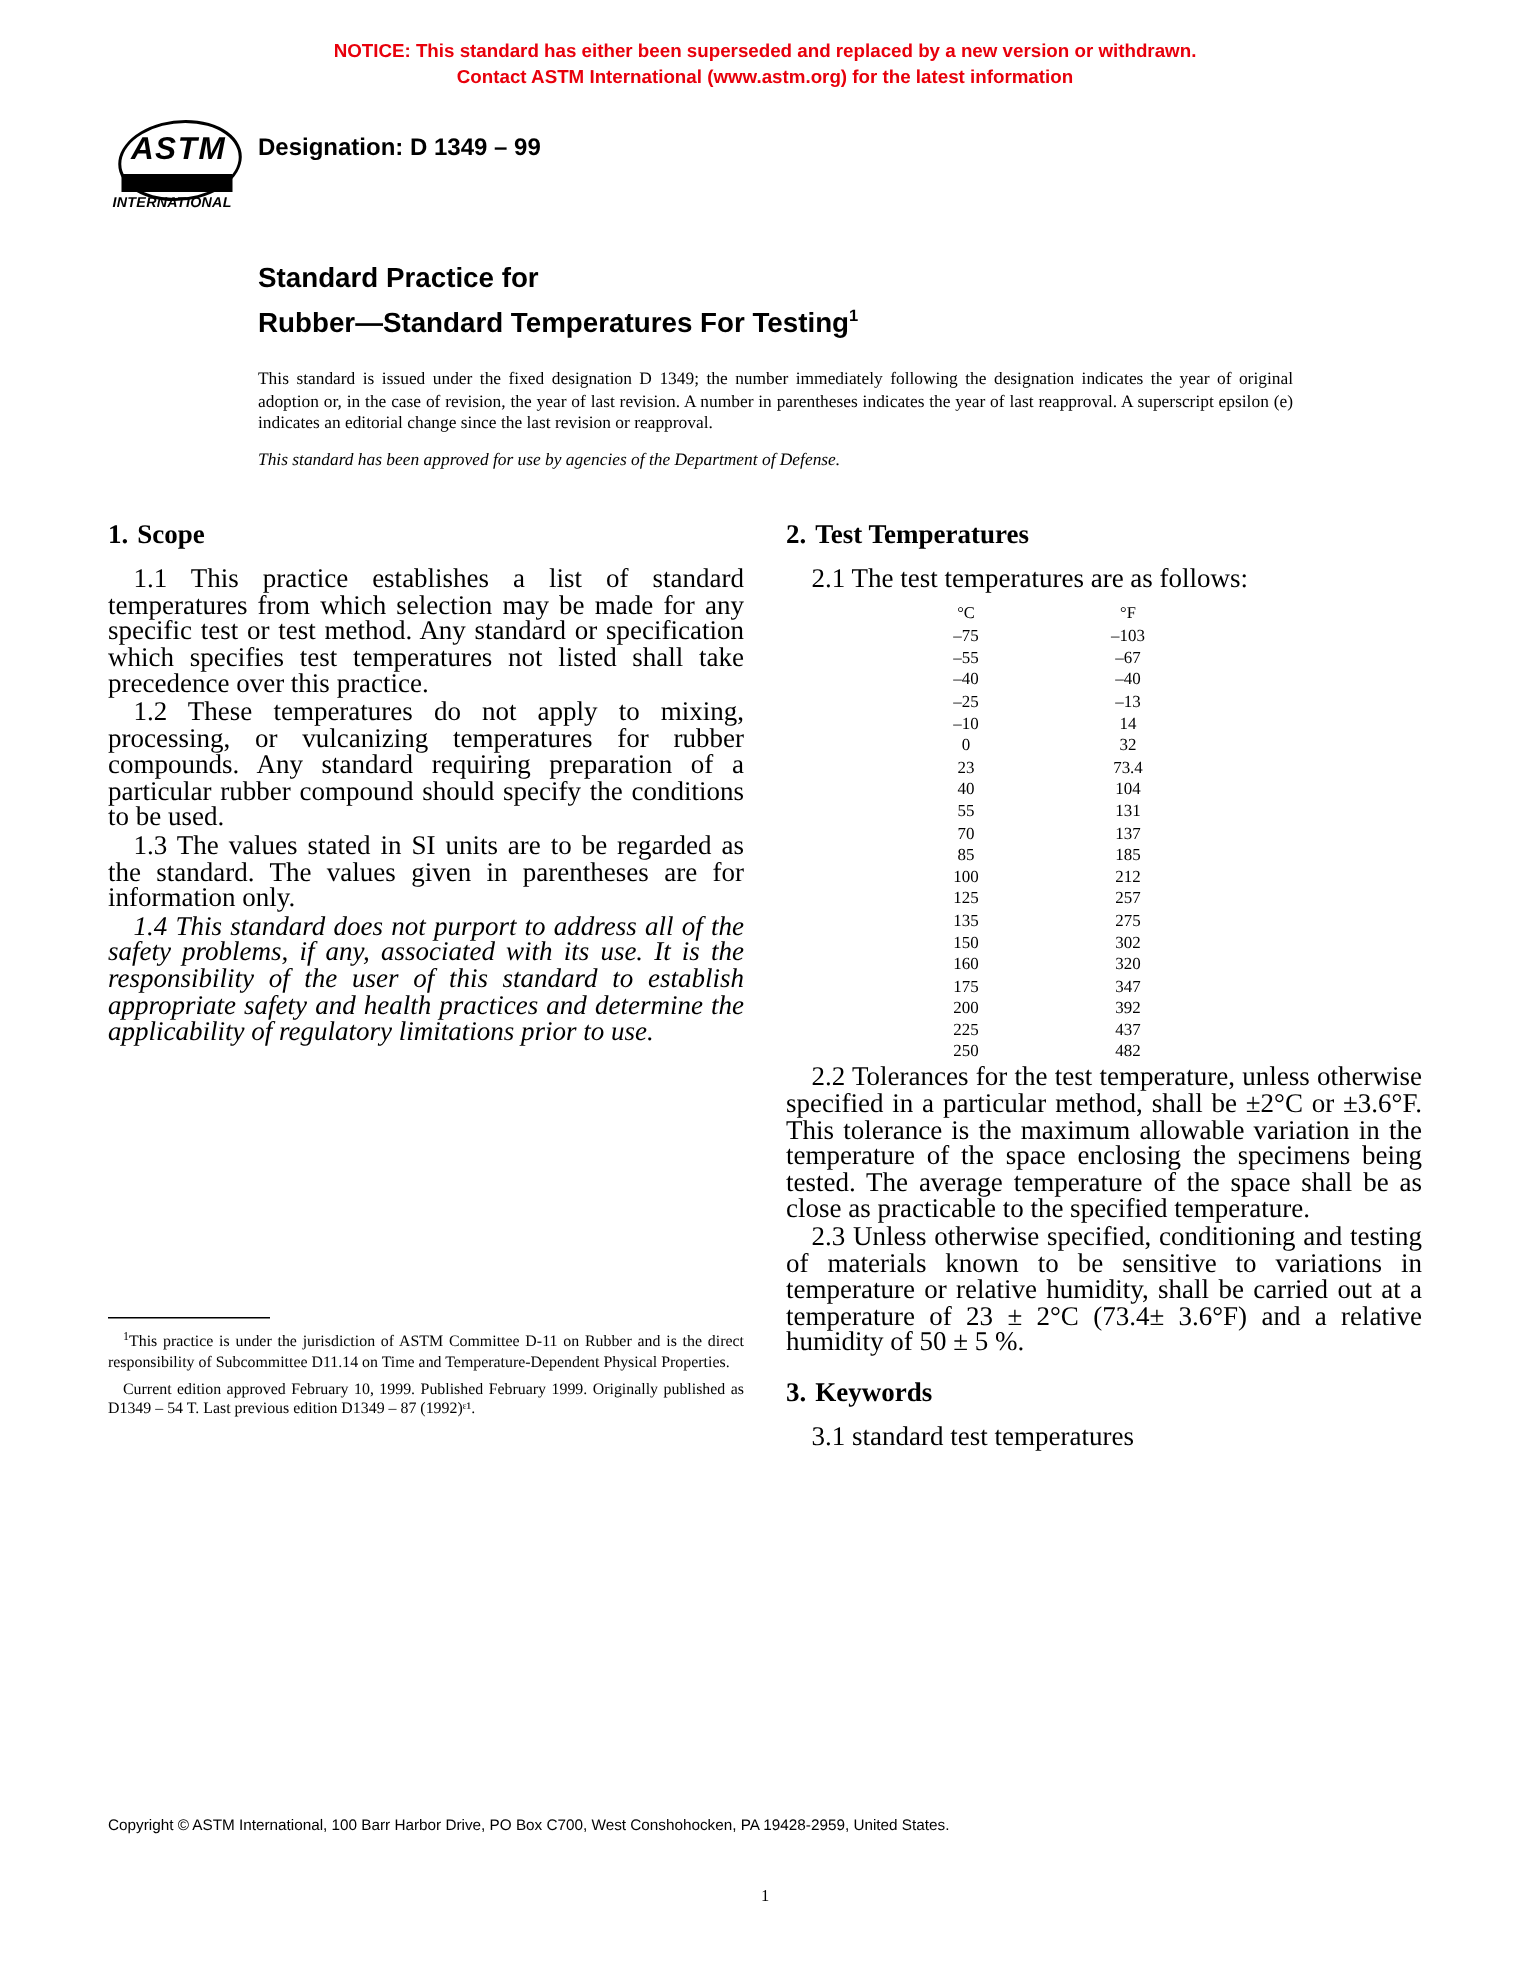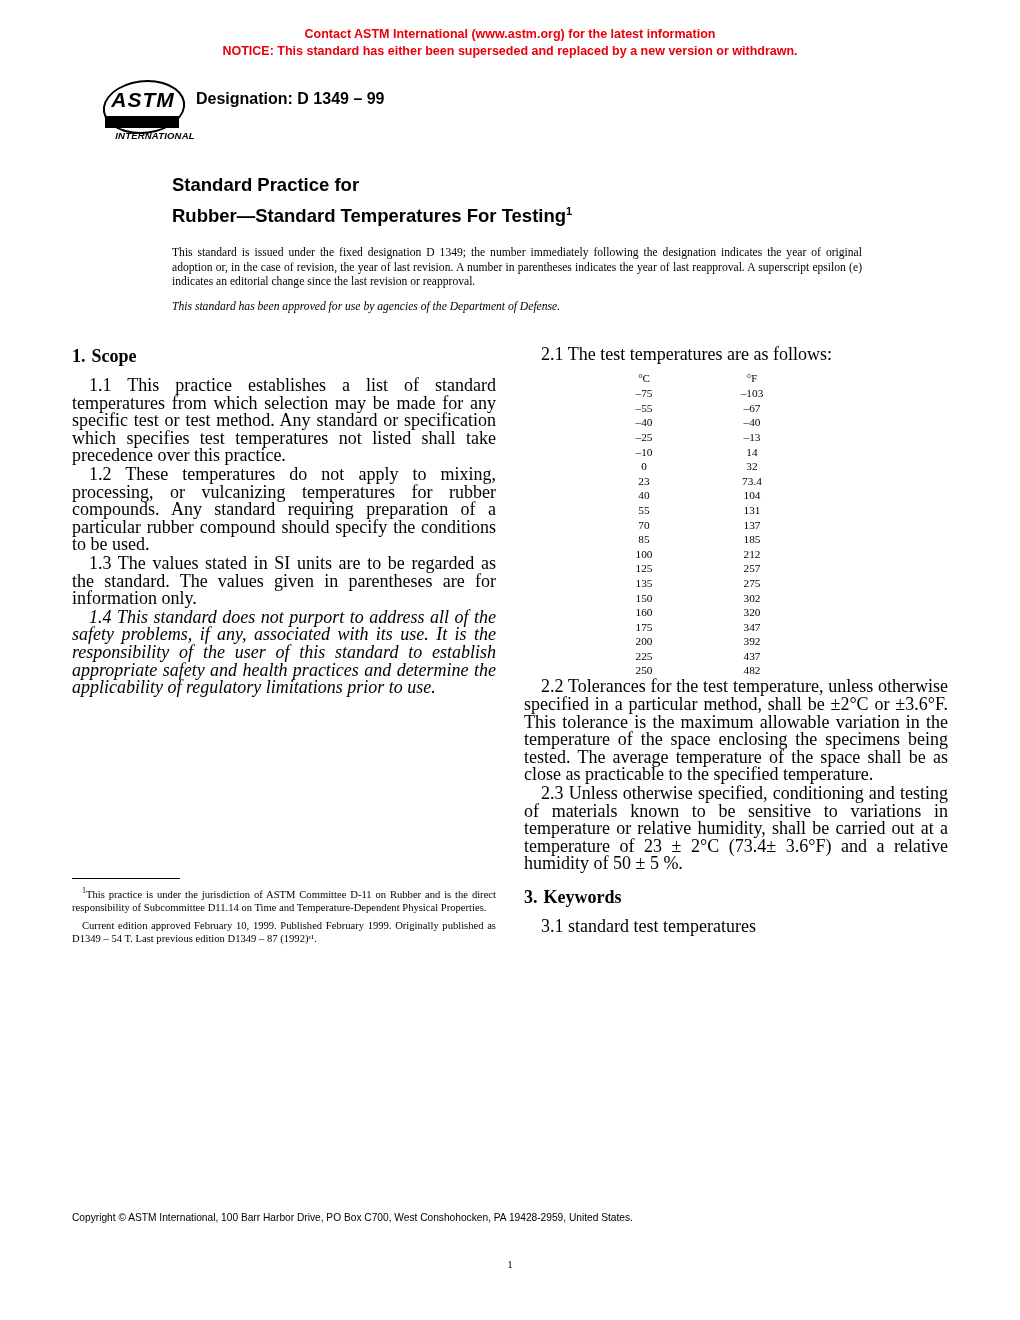--- a/index.html
+++ b/index.html
@@ -33,21 +33,20 @@
     font-size: 12.5px;
     line-height: 17px;
   }
   
   .header {
     position: absolute;
     top: 78px;
     left: 75px;
     width: 870px;
     height: 80px;
-    margin-left: 24px;
   }
   .logo {
     position: absolute;
     left: 0;
     top: 0;
     width: 88px;
     height: 72px;
   }
   .logo-oval {
     position: absolute;
@@ -74,24 +73,23 @@
   .logo-bar {
     position: absolute;
     left: 6px;
     top: 38px;
     width: 74px;
     height: 12px;
     background: #000;
   }
   .logo-intl {
     position: absolute;
-    left: 12px;
+    left: 0;
     top: 52px;
     width: 88px;
-    text-align: center;
     font-family: "Liberation Sans", sans-serif;
     font-weight: bold;
     font-style: italic;
     font-size: 9.5px;
     letter-spacing: 0.2px;
   }
   .designation {
     position: absolute;
     left: 97px;
     top: 12px;
@@ -214,22 +212,22 @@
     text-align: center;
     font-size: 11px;
   }
 </style>
 </head>
 <body>
 
 <div class="page">
 
   <div class="notice">
+    <div>NOTICE: This standard has either been superseded and replaced by a new version or withdrawn.</div>
     <div>Contact ASTM International (www.astm.org) for the latest information</div>
-    <div>NOTICE: This standard has either been superseded and replaced by a new version or withdrawn.</div>
   </div>
 
   <div class="header">
     <div class="logo">
       <div class="logo-oval"></div>
       <div class="logo-astm">ASTM</div>
       <div class="logo-bar"></div>
       <div class="logo-intl">INTERNATIONAL</div>
     </div>
     <div class="designation">Designation: D 1349 – 99</div>
@@ -249,20 +247,23 @@
     <h2 class="section">
       <span class="num">1.</span><span>Scope</span>
     </h2>
     <p class="body">1.1 This practice establishes a list of standard temperatures from which selection may be made for any specific test or test method. Any standard or specification which specifies test temperatures not listed shall take precedence over this practice.</p>
     <p class="body">1.2 These temperatures do not apply to mixing, processing, or vulcanizing temperatures for rubber compounds. Any standard requiring preparation of a particular rubber compound should specify the conditions to be used.</p>
     <p class="body">1.3 The values stated in SI units are to be regarded as the standard. The values given in parentheses are for information only.</p>
     <p class="body italic">1.4 This standard does not purport to address all of the safety problems, if any, associated with its use. It is the responsibility of the user of this standard to establish appropriate safety and health practices and determine the applicability of regulatory limitations prior to use.</p>
   </div>
 
   <div class="col-right">
+    <h2 class="section">
+      <span class="num">2.</span><span>Test Temperatures</span>
+    </h2>
     <p class="body">2.1 The test temperatures are as follows:</p>
 
     <table class="temp-table">
       <thead>
         <tr>
           <th>°C</th>
           <th>°F</th>
         </tr>
       </thead>
       <tbody>

